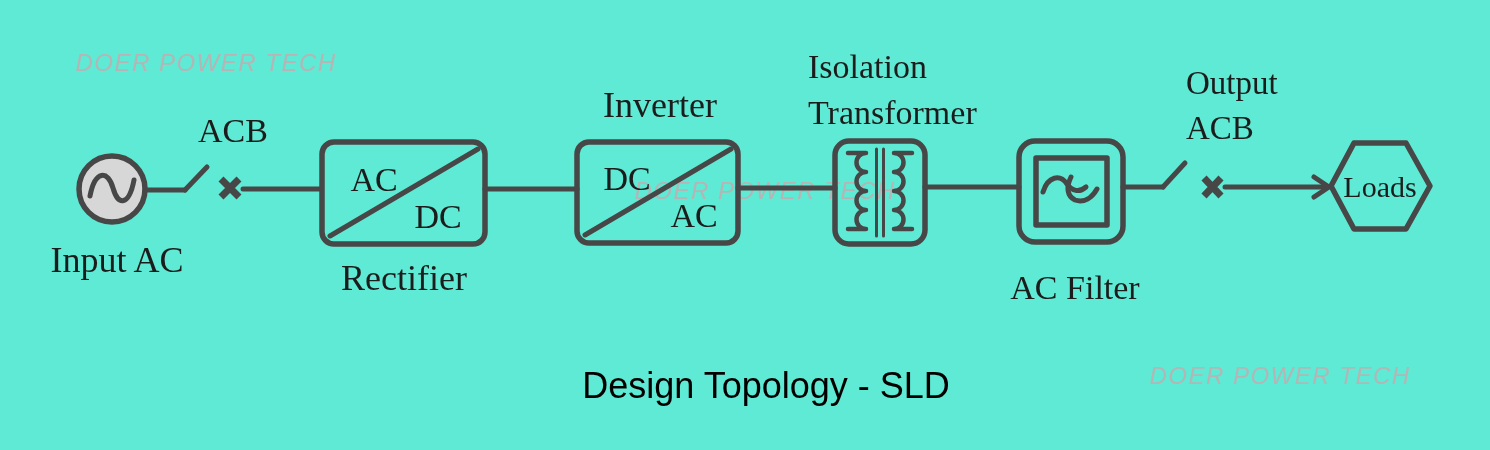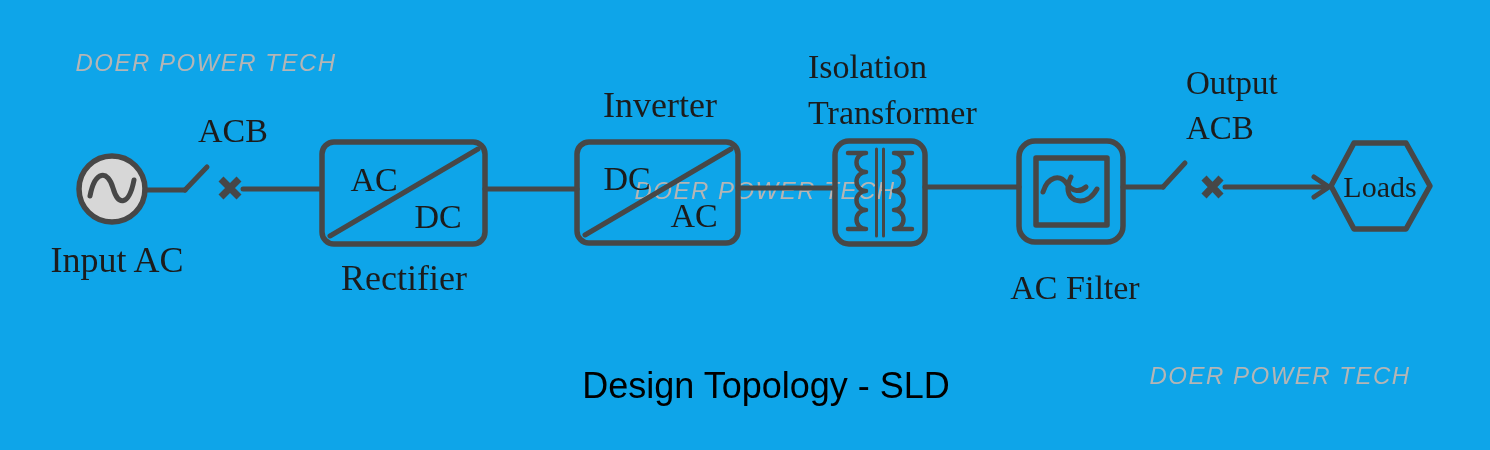--- a/index.html
+++ b/index.html
@@ -1,20 +1,20 @@
 <!DOCTYPE html>
 <html><head>
 <meta charset="utf-8">
 <style>
   html, body { margin: 0; padding: 0; }
   .stage {
     position: relative;
     width: 1490px;
     height: 450px;
-    background: #0ea5e9;
+    background: #5eead4;
     overflow: hidden;
     font-family: "Liberation Serif", serif;
   }
   svg { display: block; }
 
   
   .s      { stroke: #474747; fill: none; stroke-linecap: round; stroke-linejoin: round; }
   .w-box  { stroke-width: 5.5; }
   .w-wire { stroke-width: 5; }
   .w-coil { stroke-width: 4.5; }

